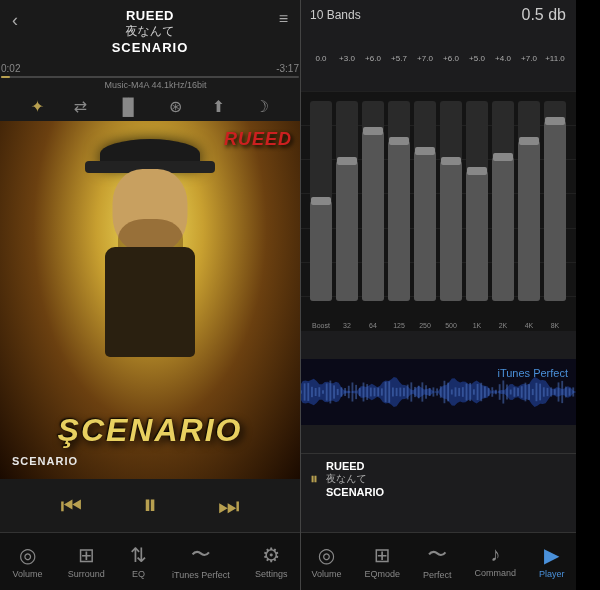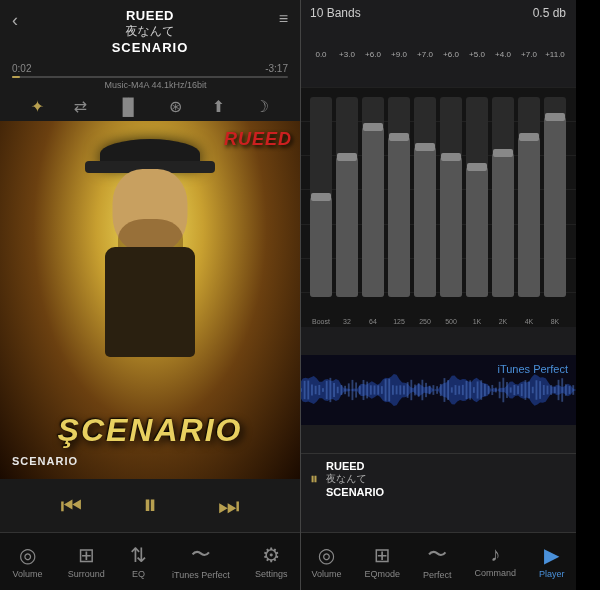--- a/index.html
+++ b/index.html
@@ -55,21 +55,21 @@
       font-size: 12px;
     }
     .header .album {
       color: #fff;
       font-size: 13px;
       font-weight: 600;
       letter-spacing: 1px;
     }
 
     .progress-bar-area {
-      padding: 2px 12px 2px;
+      padding: 2px 1px 2px;
     }
     .progress-track {
       height: 2px;
       background: #444;
       border-radius: 1px;
       position: relative;
     }
     .progress-fill {
       height: 2px;
       width: 3%;
@@ -274,21 +274,21 @@
       align-items: center;
       padding: 6px 10px 2px;
       background: #1c1c1e;
     }
     .eq-title {
       color: #ccc;
       font-size: 12px;
     }
     .eq-db {
       color: #ccc;
-      font-size: 12px;
+      font-size: 16px;
     }
 
     .eq-labels-top {
       display: flex;
       justify-content: space-around;
       padding: 0 8px;
       background: #1c1c1e;
     }
     .eq-label-num {
       color: #aaa;
@@ -536,21 +536,21 @@
 <div class="right-panel">
   <div class="eq-header">
     <span class="eq-title">10 Bands</span>
     <span class="eq-db">0.5 db</span>
   </div>
 
   <div class="eq-labels-top">
     <span class="eq-label-num">0.0</span>
     <span class="eq-label-num">+3.0</span>
     <span class="eq-label-num">+6.0</span>
-    <span class="eq-label-num">+9.0</span>
+    <span class="eq-label-num">+5.7</span>
     <span class="eq-label-num">+7.0</span>
     <span class="eq-label-num">+6.0</span>
     <span class="eq-label-num">+5.0</span>
     <span class="eq-label-num">+4.0</span>
     <span class="eq-label-num">+7.0</span>
     <span class="eq-label-num">+11.0</span>
   </div>
 
   <div class="eq-area">
     <div class="eq-grid">

